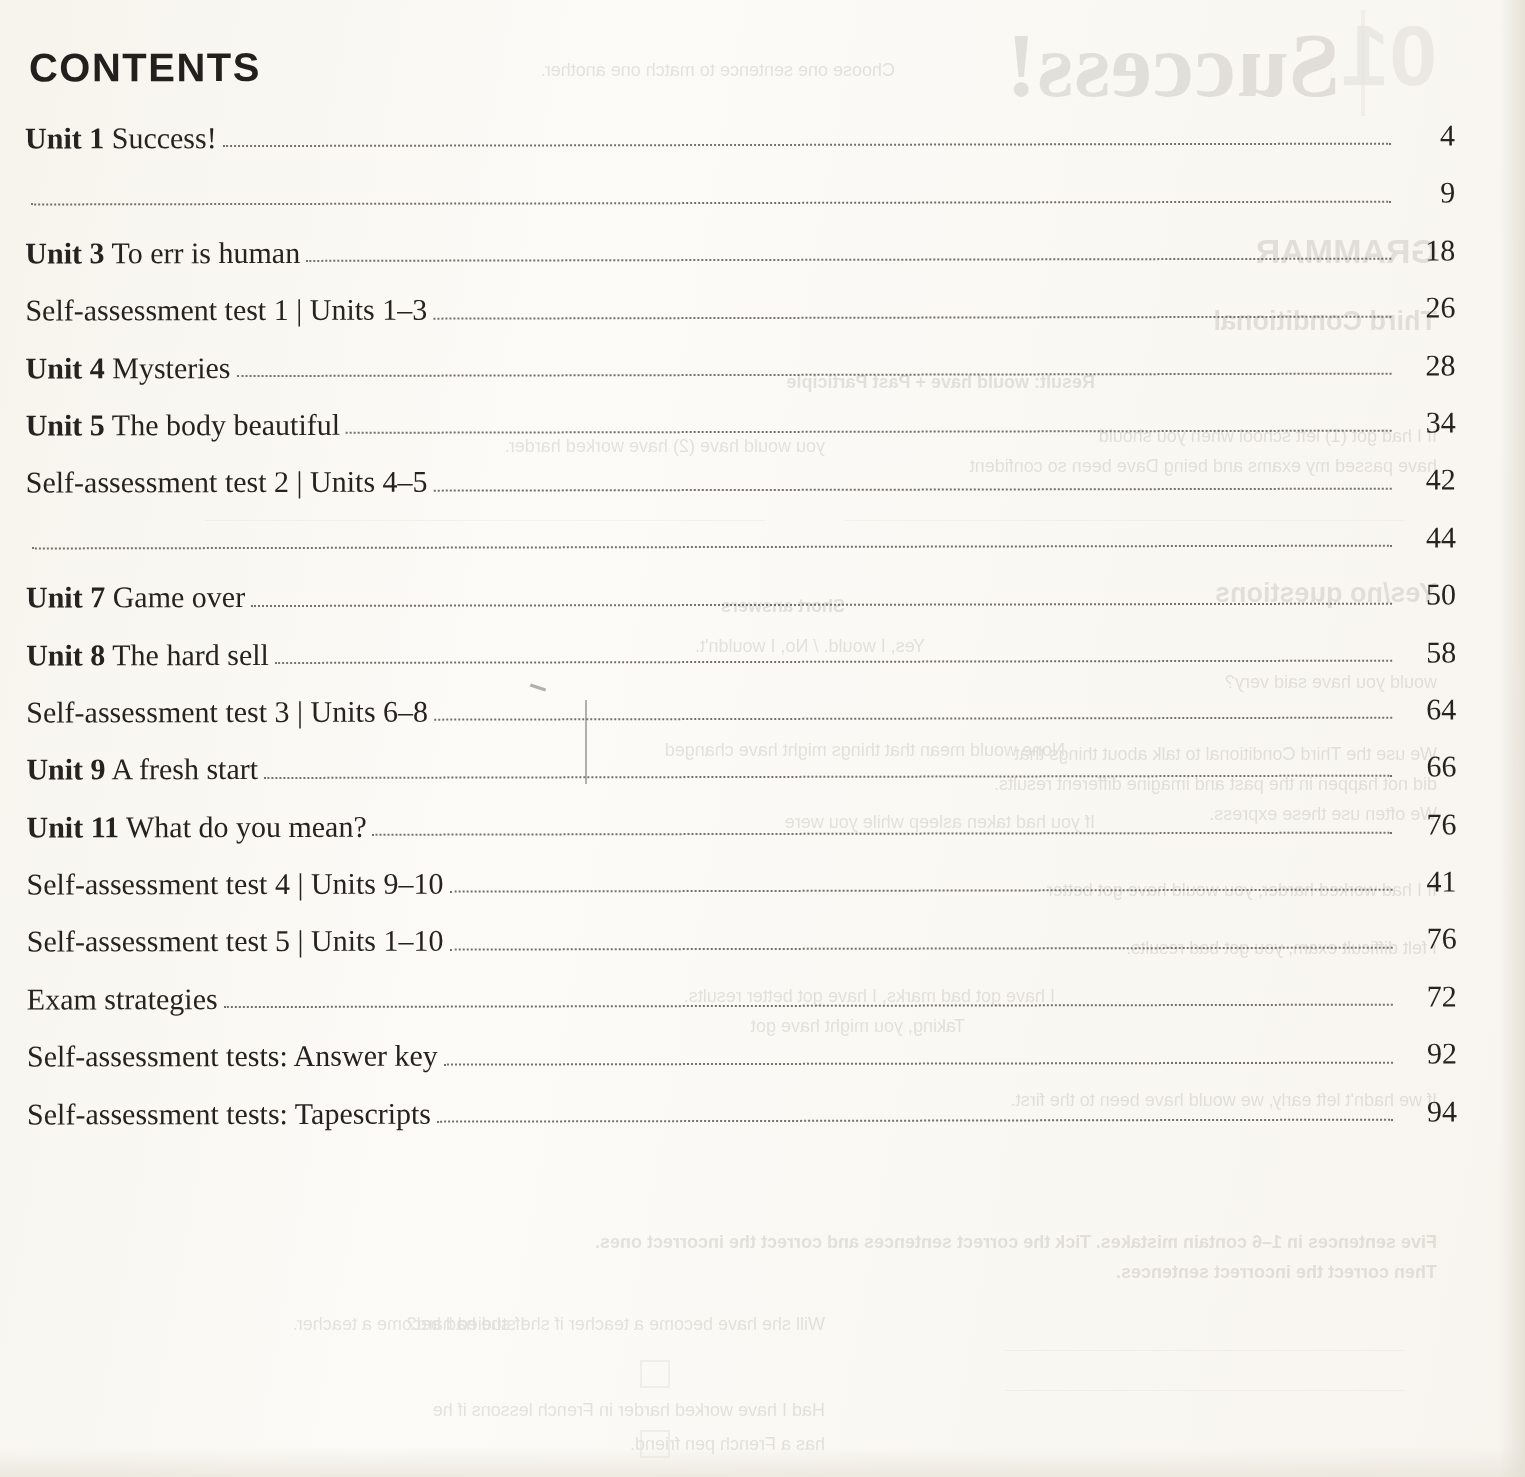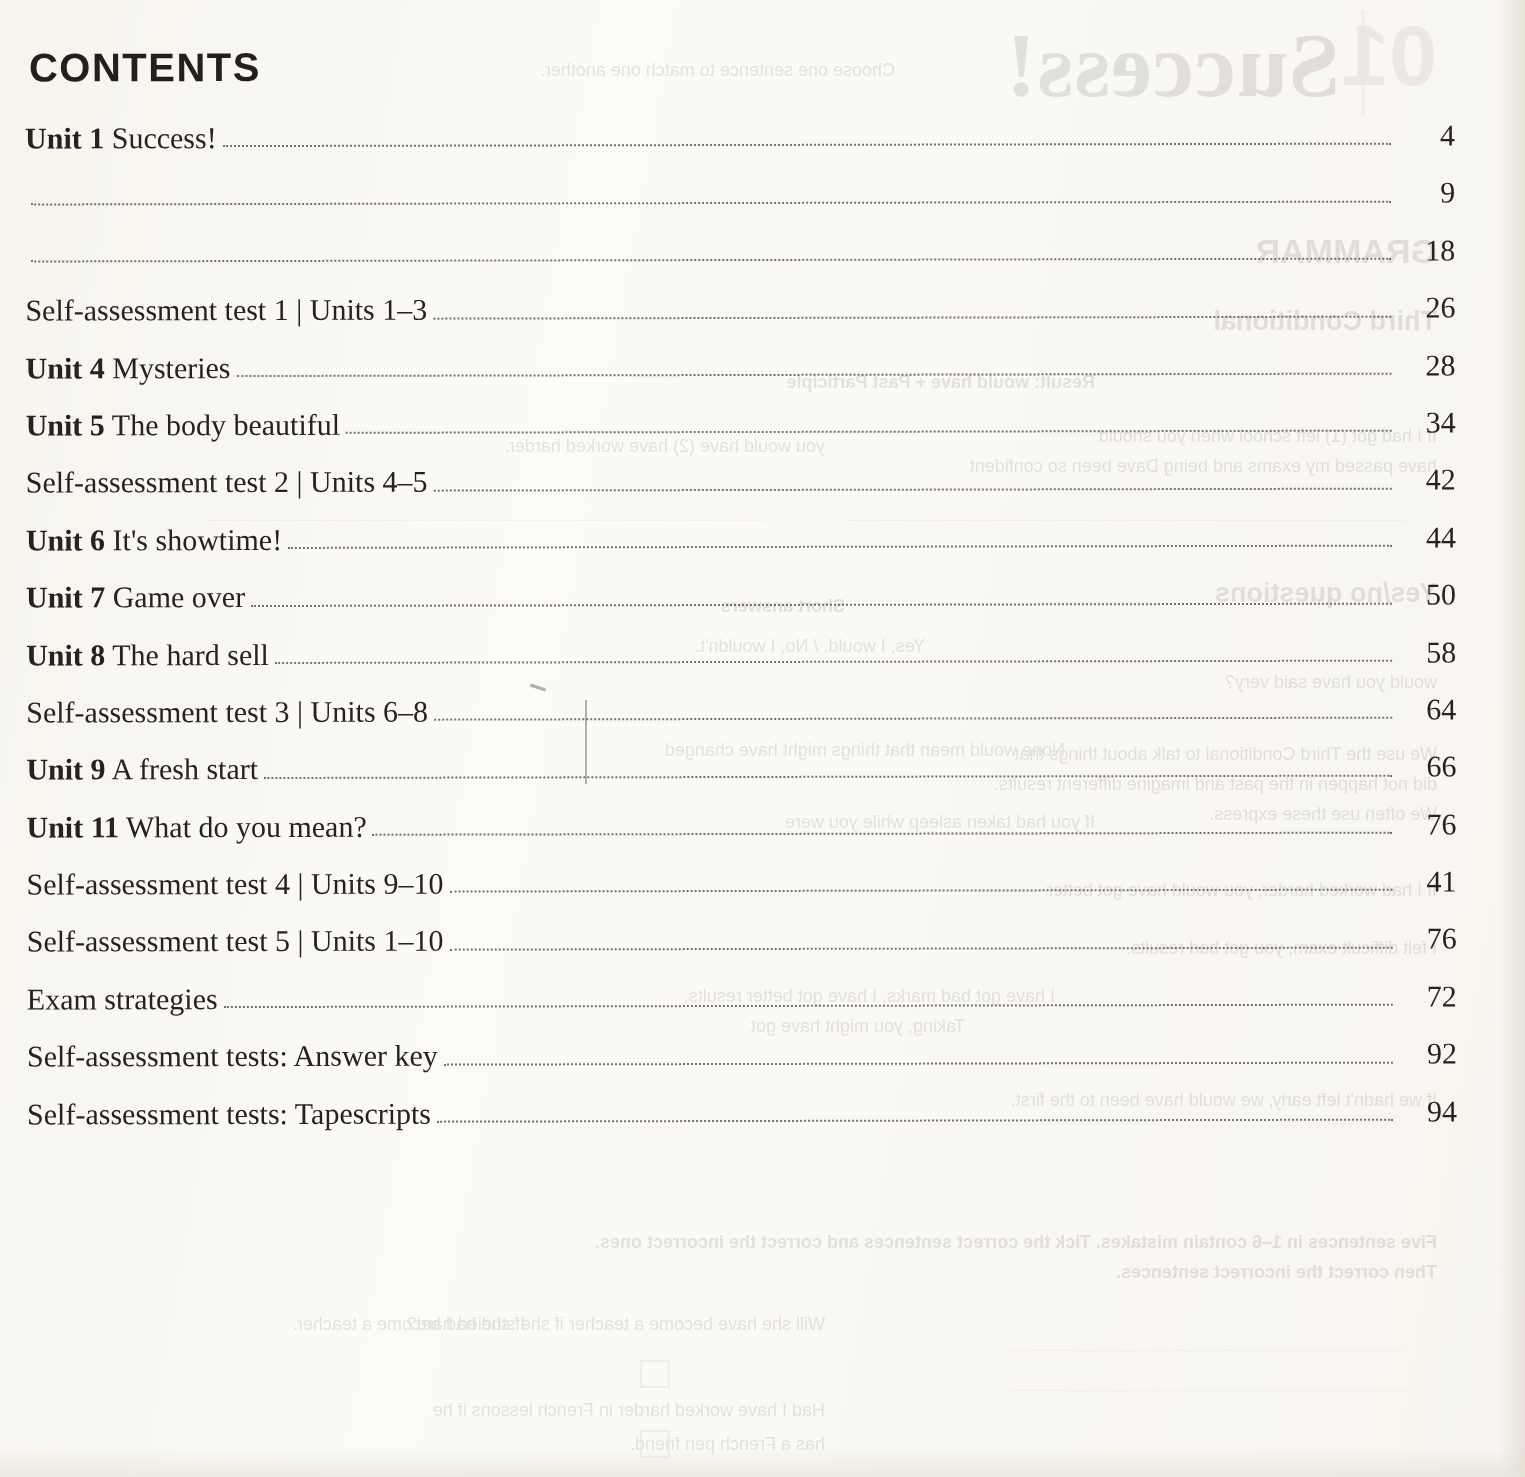--- a/index.html
+++ b/index.html
@@ -205,20 +205,21 @@
       <div class="toc-row">
         <span class="toc-label"><span class="strong">Unit 1</span> <span>Success!</span></span>
         <span class="toc-dots"></span>
         <span class="toc-page">4</span>
       </div>
       <div class="toc-row">
         <span class="toc-dots"></span>
         <span class="toc-page">9</span>
       </div>
       <div class="toc-row">
+        <span class="toc-label"><span class="strong">Unit 3</span> <span>To err is human</span></span>
         <span class="toc-dots"></span>
         <span class="toc-page">18</span>
       </div>
       <div class="toc-row">
         <span class="toc-label"><span>Self-assessment test 1 | Units 1–3</span></span>
         <span class="toc-dots"></span>
         <span class="toc-page">26</span>
       </div>
       <div class="toc-row">
         <span class="toc-label"><span class="strong">Unit 4</span> <span>Mysteries</span></span>
@@ -229,21 +230,20 @@
         <span class="toc-label"><span class="strong">Unit 5</span> <span>The body beautiful</span></span>
         <span class="toc-dots"></span>
         <span class="toc-page">34</span>
       </div>
       <div class="toc-row">
         <span class="toc-label"><span>Self-assessment test 2 | Units 4–5</span></span>
         <span class="toc-dots"></span>
         <span class="toc-page">42</span>
       </div>
       <div class="toc-row">
-        <span class="toc-label"><span class="strong">Unit 6</span> <span>It's showtime!</span></span>
         <span class="toc-dots"></span>
         <span class="toc-page">44</span>
       </div>
       <div class="toc-row">
         <span class="toc-label"><span class="strong">Unit 7</span> <span>Game over</span></span>
         <span class="toc-dots"></span>
         <span class="toc-page">50</span>
       </div>
       <div class="toc-row">
         <span class="toc-label"><span class="strong">Unit 8</span> <span>The hard sell</span></span>

